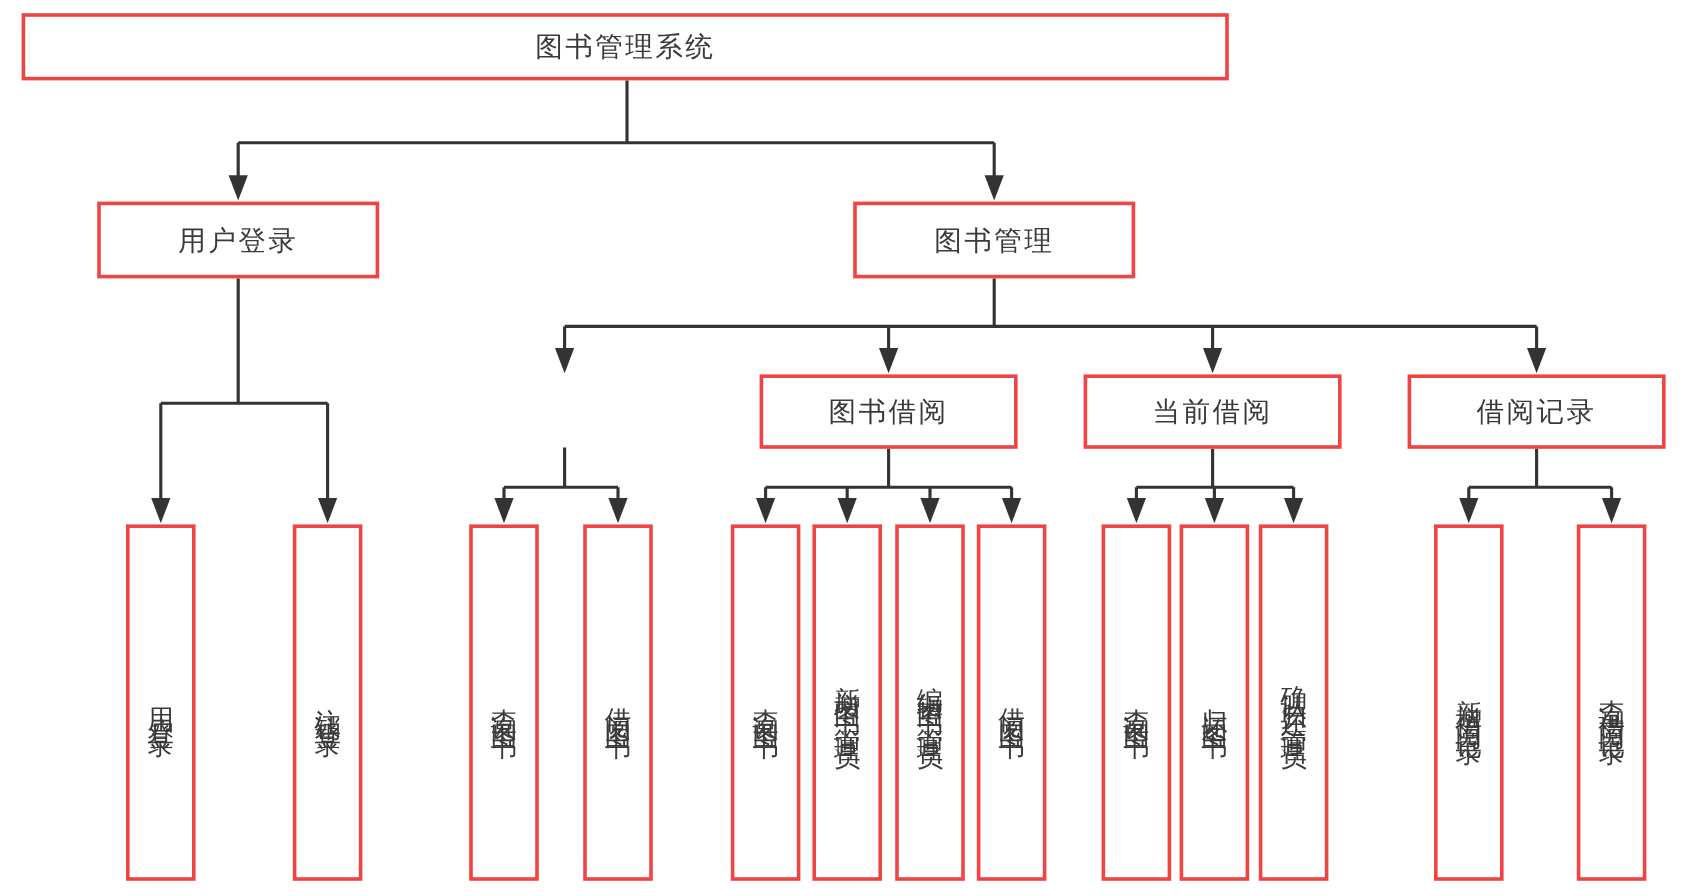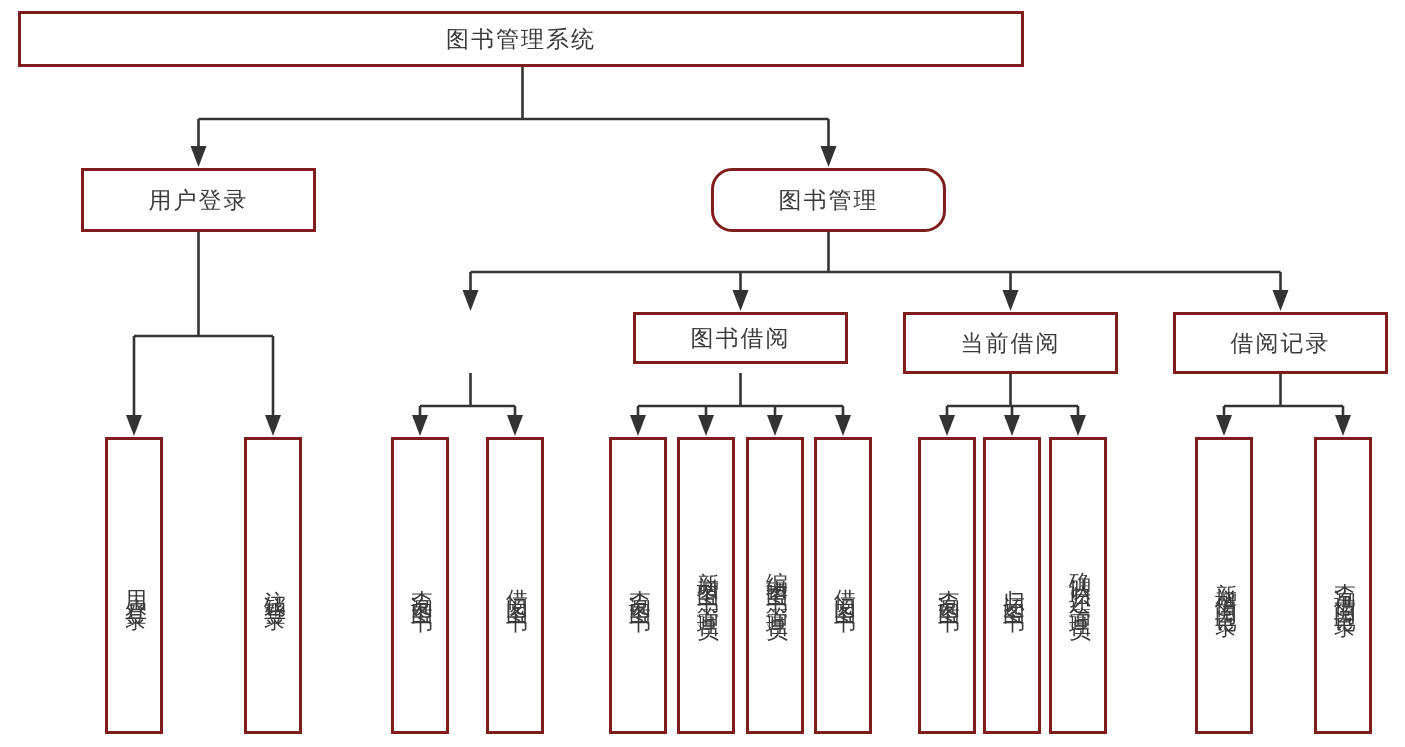--- a/index.html
+++ b/index.html
@@ -2,38 +2,38 @@
 <html><head>
 <meta charset="utf-8">
 <style>
   html,body{margin:0;padding:0;background:#ffffff;}
   body{font-family:"Liberation Sans","DejaVu Sans",sans-serif;}
   .stage{
     position:relative;width:1405px;height:747px;background:#ffffff;overflow:hidden;
   }
   .connectors{position:absolute;left:0;top:0;width:1405px;height:747px;z-index:1;}
   .node{
-    position:absolute;background:#ffffff;border:3px solid #7f1d1d;
+    position:absolute;background:#ffffff;border:3px solid #ef4444;
     display:flex;align-items:center;justify-content:center;
-    color:#3a3a3a;z-index:2;box-sizing:border-box;font-family:Liberation Mono, monospace;
+    color:#3a3a3a;z-index:2;box-sizing:border-box;
   }
   .h-node{font-size:23px;letter-spacing:2px;}
   .leaf{
     top:437px;width:58px;height:297px;
     writing-mode:vertical-rl;text-orientation:mixed;
     font-size:22px;letter-spacing:7px;line-height:1;
   }
   
   .n-root{left:18px;top:11px;width:1006px;height:56px;}
   
   .n-userlogin{left:81px;top:168px;width:235px;height:64px;}
-  .n-bookmgmt{left:711px;top:168px;width:235px;height:64px;border-radius:21px;}
+  .n-bookmgmt{left:711px;top:168px;width:235px;height:64px;}
   
   .n-l3a{left:363px;top:312px;width:215px;height:62px;}
-  .n-l3b{left:633px;top:312px;width:215px;height:52px;text-align:center;}
+  .n-l3b{left:633px;top:312px;width:215px;height:62px;text-align:center;}
   .n-l3c{left:903px;top:312px;width:215px;height:62px;}
   .n-l3d{left:1173px;top:312px;width:215px;height:62px;}
   
   .lf-1a{left:105px;} .lf-1b{left:244px;}
   .lf-2a{left:391px;} .lf-2b{left:486px;}
   .lf-3a{left:609px;} .lf-3b{left:677px;} .lf-3c{left:746px;} .lf-3d{left:814px;}
   .lf-4a{left:918px;} .lf-4b{left:983px;} .lf-4c{left:1049px;}
   .lf-5a{left:1195px;} .lf-5b{left:1314px;}
   .watermark{
     position:absolute;right:3px;bottom:4px;z-index:3;

